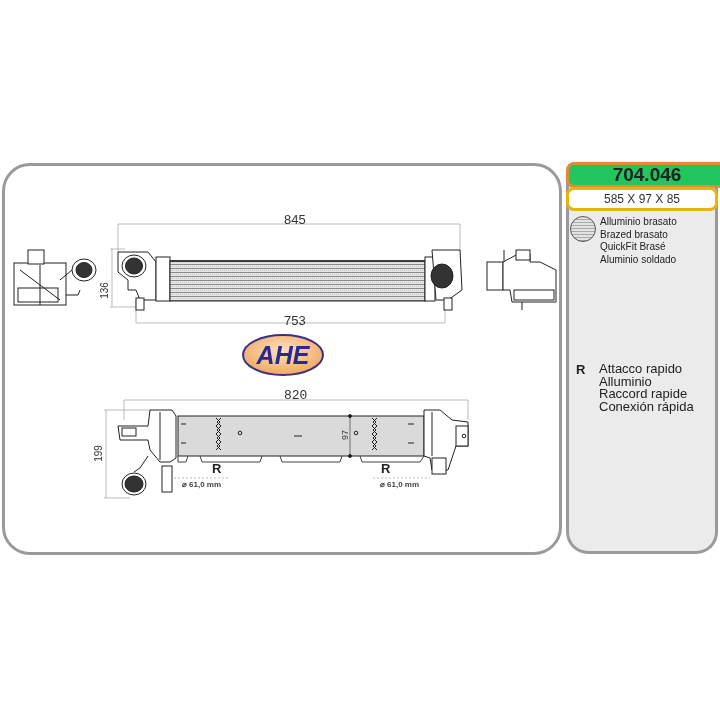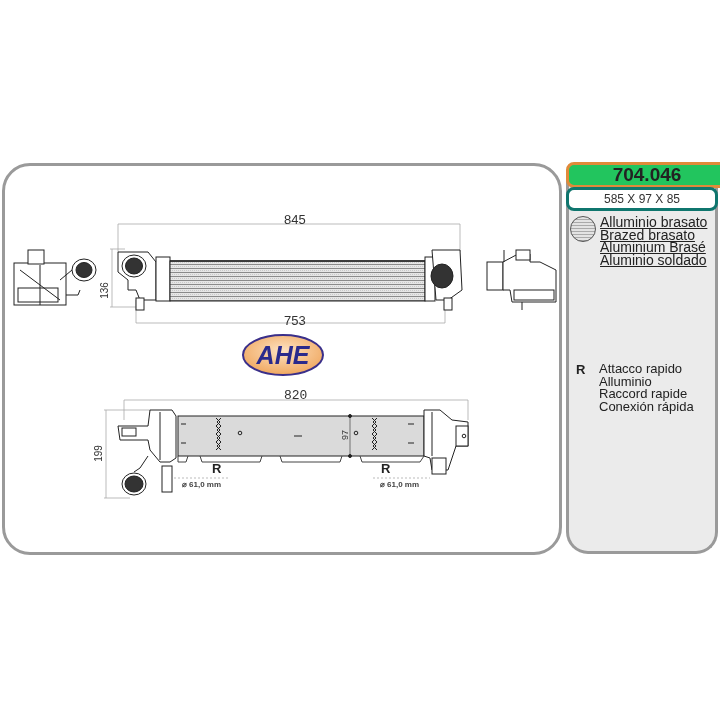--- a/index.html
+++ b/index.html
@@ -1,22 +1,22 @@
 <!DOCTYPE html>
 <html><head>
 <meta charset="utf-8">
 <style>
   html,body{margin:0;padding:0;background:#ffffff;}
   body{width:720px;height:720px;position:relative;overflow:hidden;font-family:"Liberation Sans",sans-serif;color:#222;}
   .main-panel{position:absolute;left:2px;top:163px;width:560px;height:392px;border:3px solid #9a9a9a;border-radius:28px;background:#fff;box-sizing:border-box;}
   .side-panel{position:absolute;left:566px;top:175px;width:152px;height:379px;border:3px solid #9a9a9a;border-radius:0 0 22px 22px;background:#ebebeb;box-sizing:border-box;border-top:none;}
   .code-box{position:absolute;left:566px;top:162px;width:162px;height:26px;border:3px solid #e08a3a;border-radius:8px;background:#22c55e;box-sizing:border-box;text-align:center;font-weight:bold;font-size:19px;line-height:20px;color:#222;}
-  .dims-box{position:absolute;left:566px;top:187px;width:152px;height:24px;border:3px solid #0f766e;border-radius:8px;background:#fff;box-sizing:border-box;text-align:center;font-size:12px;line-height:18px;color:#333;}
+  .dims-box{position:absolute;left:566px;top:187px;width:152px;height:24px;border:3px solid #eab308;border-radius:8px;background:#fff;box-sizing:border-box;text-align:center;font-size:12px;line-height:18px;color:#333;}
   .mat-icon{position:absolute;left:570px;top:216px;width:26px;height:26px;border-radius:50%;border:1.5px solid #555;background:repeating-linear-gradient(0deg,#aaa 0 1px,#e3e3e3 1px 3px);box-sizing:border-box;}
-  .mat-list{position:absolute;left:600px;top:216px;font-size:14px;line-height:12.5px;color:#222;text-decoration:underline;}
+  .mat-list{position:absolute;left:600px;top:216px;font-size:10px;line-height:12.5px;color:#222;}
   .r-badge{position:absolute;left:576px;top:362px;font-weight:bold;font-size:13px;color:#222;}
   .r-list{position:absolute;left:599px;top:363px;font-size:13px;line-height:12.5px;color:#222;}
   .lbl{position:absolute;font-size:13px;color:#333;}
   .vlbl{position:absolute;font-size:10px;color:#333;transform:rotate(-90deg);transform-origin:center;}
   .rbold{position:absolute;font-weight:bold;font-size:13px;color:#222;}
   .dia{position:absolute;font-size:8px;color:#444;font-weight:bold;}
   .logo{position:absolute;left:241px;top:333px;width:84px;height:44px;}
   svg{position:absolute;left:0;top:0;}
 </style>
 </head>
@@ -25,21 +25,21 @@
 <div class="main-panel"></div>
 <div class="side-panel"></div>
 
 <div class="code-box">704.046</div>
 <div class="dims-box">585 X 97 X 85</div>
 
 <div class="mat-icon"></div>
 <div class="mat-list">
   <div>Alluminio brasato</div>
   <div>Brazed brasato</div>
-  <div>Aluminium Brasé</div>
+  <div>QuickFit Brasé</div>
   <div>Aluminio soldado</div>
 </div>
 
 <div class="r-badge">R</div>
 <div class="r-list">
   <div>Attacco rapido</div>
   <div>Alluminio</div>
   <div>Raccord rapide</div>
   <div>Conexión rápida</div>
 </div>

